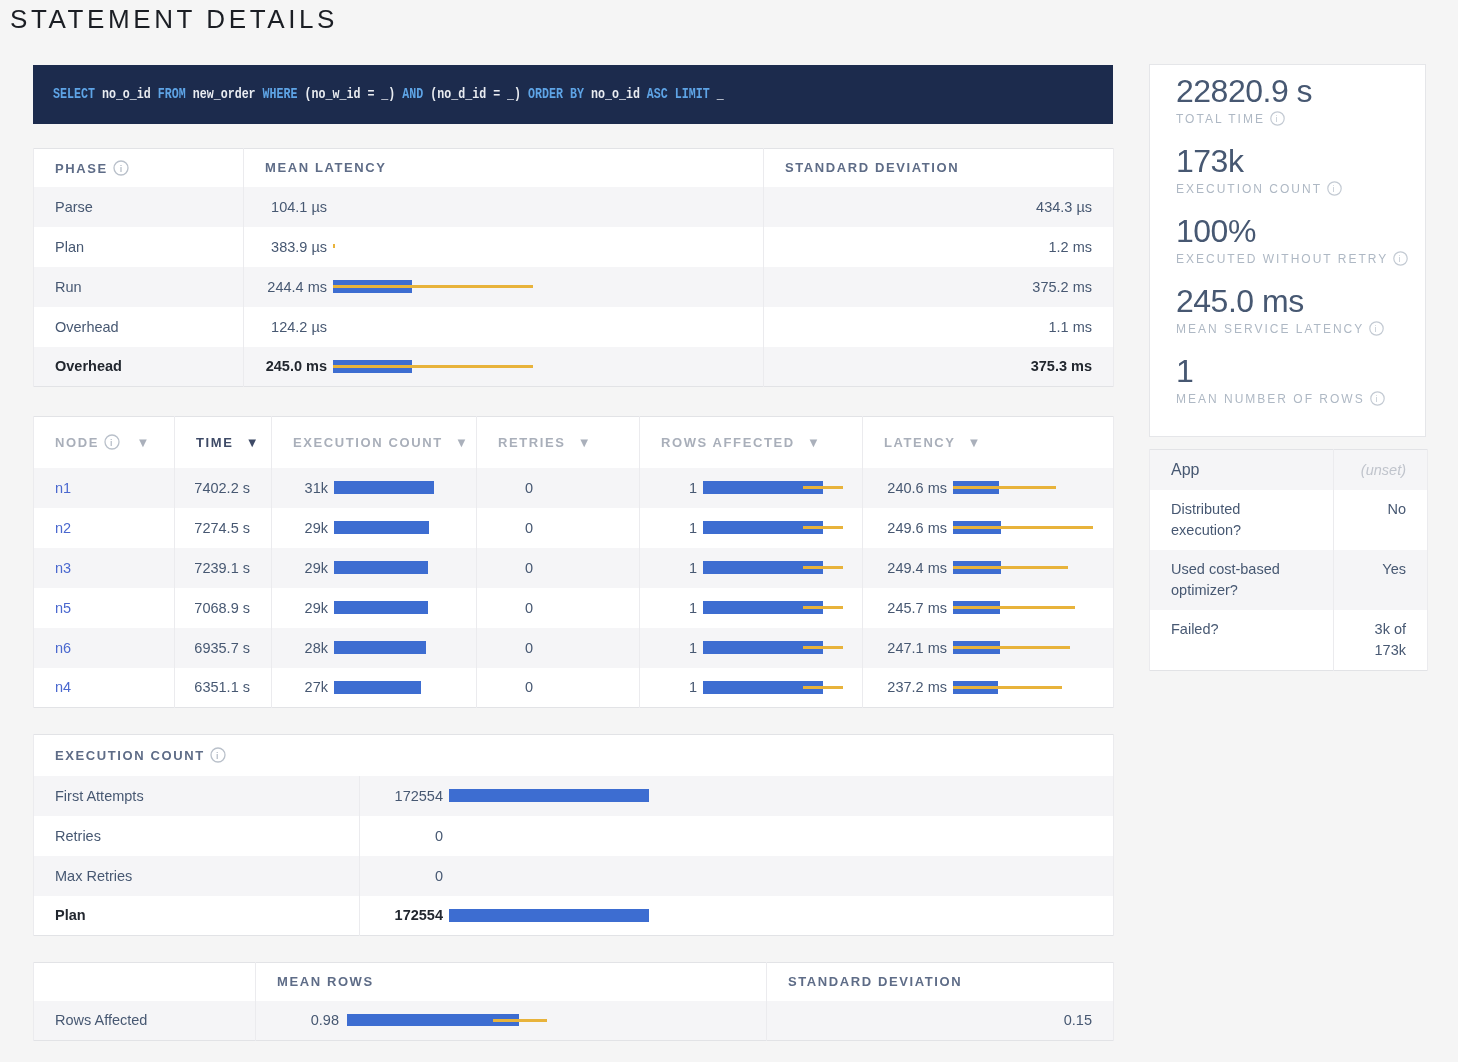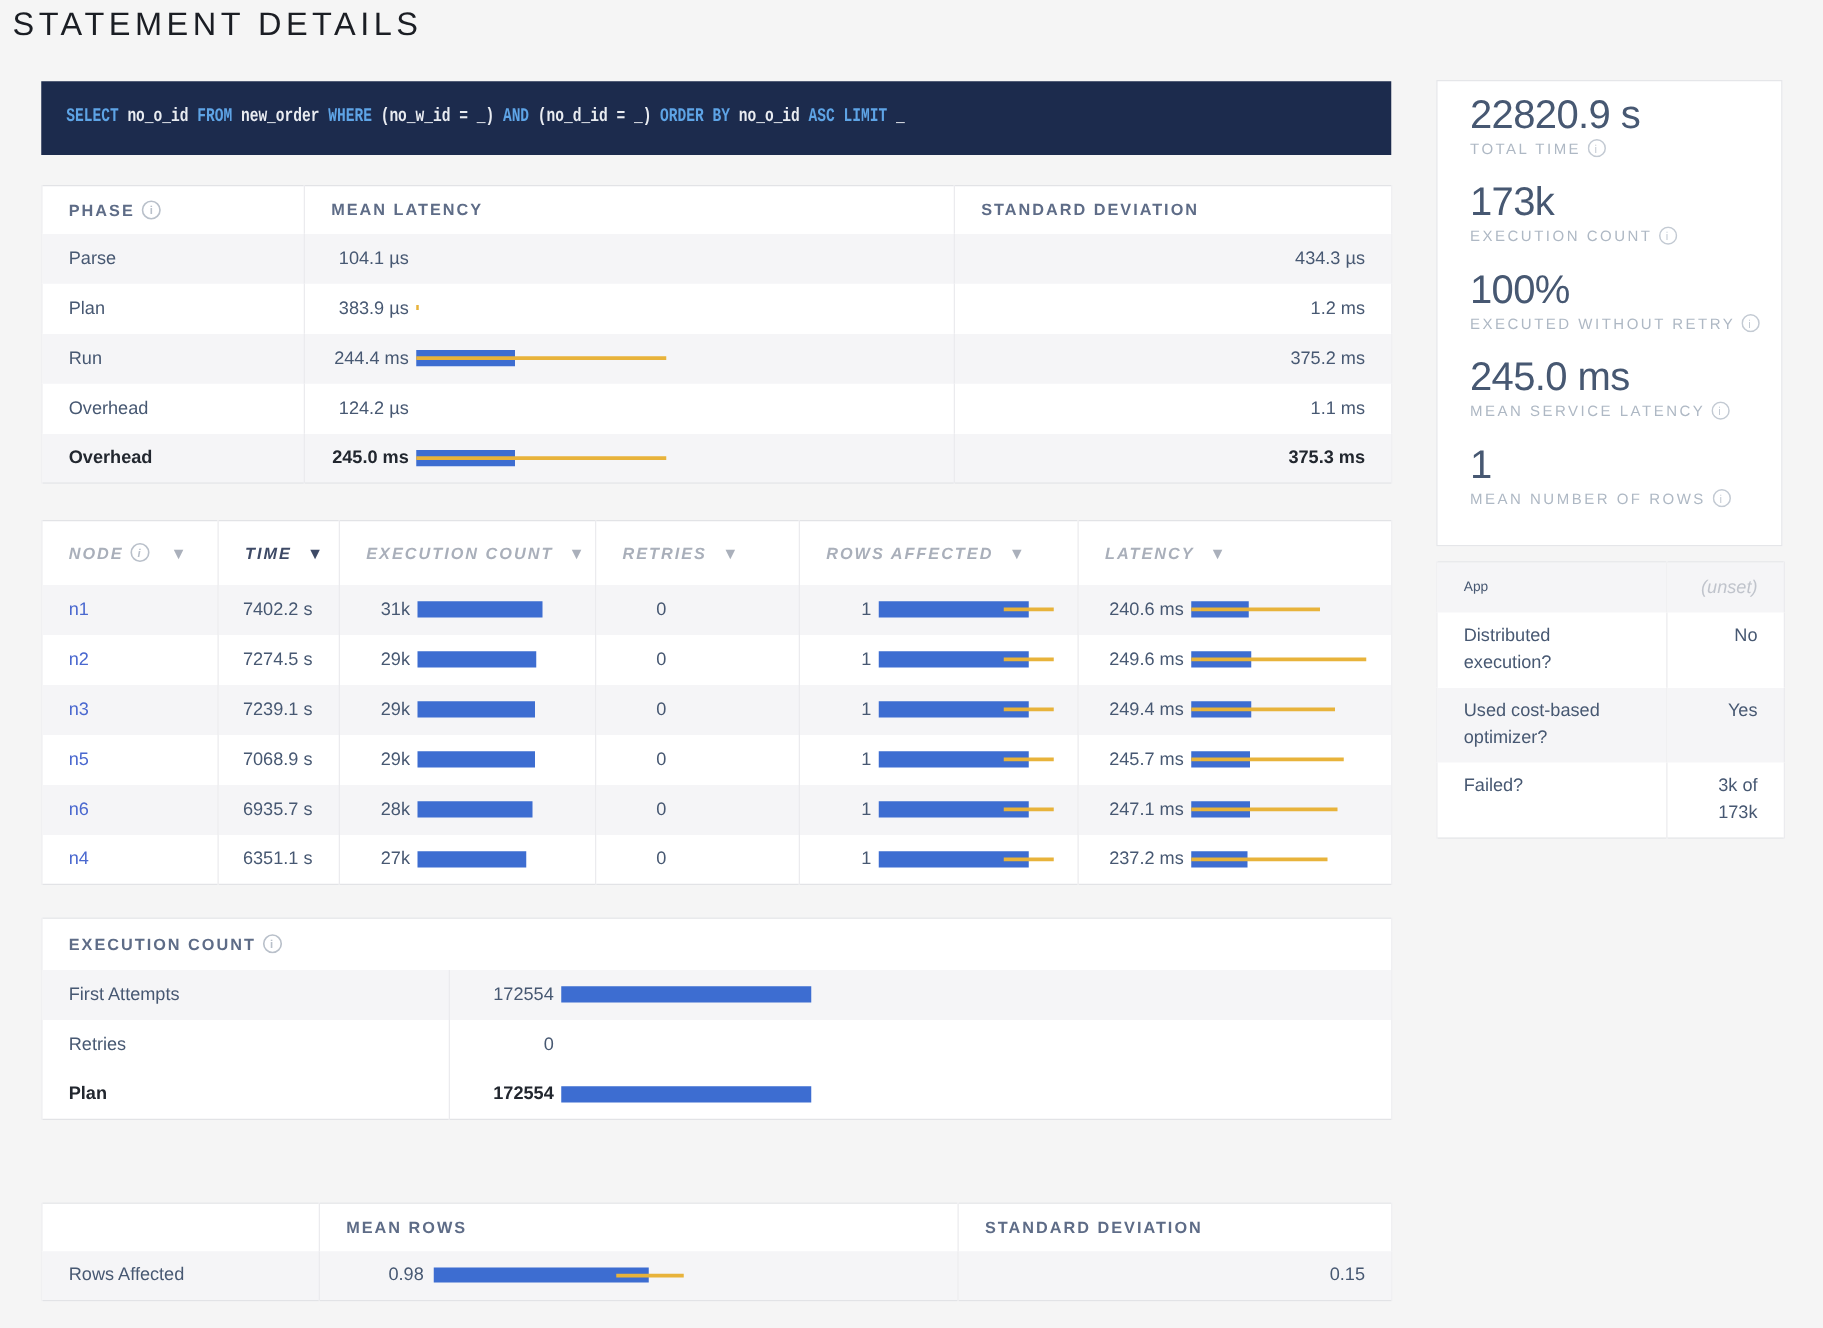--- a/index.html
+++ b/index.html
@@ -11,21 +11,21 @@
 .sqlbox { position:absolute; left:33px; top:65px; width:1080px; height:59px; background:#1c2b4d; }
 .sqlbox pre { font-family:"Liberation Mono",monospace; font-size:11.65px; font-weight:bold; line-height:59px; padding-left:20px; color:#e9ecf1; }
 .sqlbox pre span.sc { display:inline-block; transform:scaleY(1.32); transform-origin:50% 55%; }
 .sqlbox .k { color:#5ea4e6; }
 
 table.tbl { border-collapse:collapse; table-layout:fixed; background:#fff; position:absolute; }
 table.tbl td, table.tbl th { border-left:1px solid #ebebee; border-right:1px solid #ebebee; overflow:hidden; white-space:nowrap; }
 table.tbl { border:1px solid #e2e3e6; }
 tr.gray { background:#f5f5f7; }
 th.hd { font-size:13px; font-weight:700; letter-spacing:1.6px; color:#5e6c87; text-align:left; padding-left:21px; }
-th.hd2 { font-size:13px; font-weight:700; letter-spacing:1.6px; color:#a9afba; text-align:left; padding-left:21px;font-style:italic; }
+th.hd2 { font-size:13px; font-weight:700; letter-spacing:1.6px; color:#a9afba; text-align:left; padding-left:21px; }
 td.lbl { padding-left:21px; font-size:14.5px; }
 td.rt { text-align:right; padding-right:21px; font-size:14.5px; }
 .bold { font-weight:bold; color:#22272f; }
 
 .bc { display:flex; align-items:center; font-size:14.5px; }
 .bc .v { text-align:right; flex:none; }
 .bc .chart { position:relative; height:13px; flex:none; margin-left:6px; }
 .bar { position:absolute; left:0; top:0; height:13px; background:#3d6dd1; }
 .sd { position:absolute; top:5px; height:3px; background:#e8b33b; }
 
@@ -381,20 +381,28 @@
             <div class="bc">
               <span class="v" style="width:83px;">172554</span>
               <div class="chart" style="width:240px;">
                 <div class="bar" style="width:200px;"></div>
               </div>
             </div>
           </td>
         </tr>
 <tr style="height:40px;">
           <td class="lbl">Retries</td>
+          <td>
+            <div class="bc">
+              <span class="v" style="width:83px;">0</span>
+            </div>
+          </td>
+        </tr>
+<tr class="gray" style="height:40px;">
+          <td class="lbl">Max Retries</td>
           <td>
             <div class="bc">
               <span class="v" style="width:83px;">0</span>
             </div>
           </td>
         </tr>
 <tr style="height:40px;">
           <td class="lbl bold">Plan</td>
           <td>
             <div class="bc">
@@ -474,21 +482,21 @@
       </div>
 </div>
 
 <table class="tbl" id="app" style="left:1149px; top:449px; width:278px;">
 <colgroup>
         <col style="width:184px">
         <col style="width:94px">
       </colgroup>
 <tbody>
         <tr class="gray" style="height:40px;">
-          <td class="lbl" style="font-size:11px;">App</td>
+          <td class="lbl" style="font-size:16px;">App</td>
           <td class="rt" style="font-style:italic; color:#c0c4cc;">(unset)</td>
         </tr>
 <tr style="height:60px;">
           <td class="lbl top2">Distributed execution?</td>
           <td class="rt top2">No</td>
         </tr>
 <tr class="gray" style="height:60px;">
           <td class="lbl top2">Used cost-based optimizer?</td>
           <td class="rt top2">Yes</td>
         </tr>

